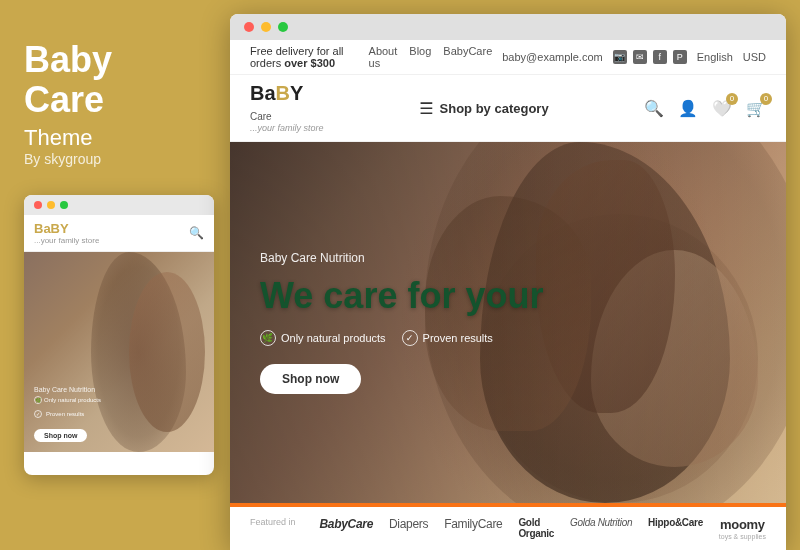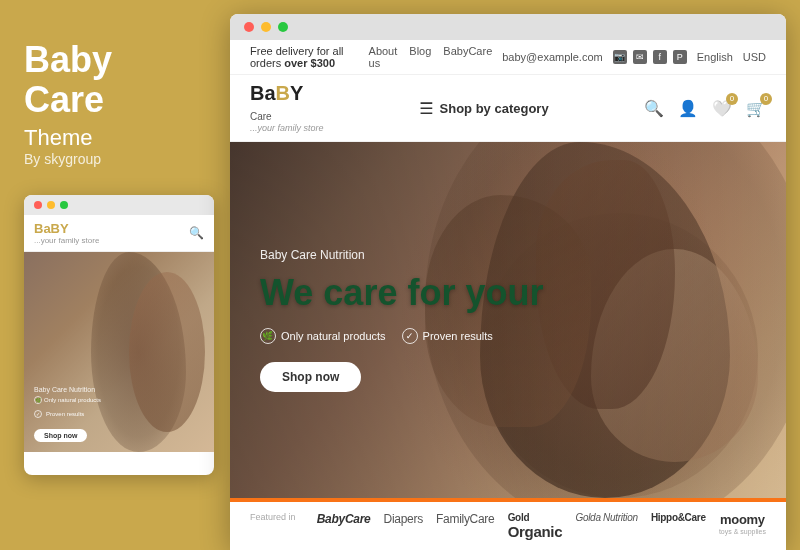--- a/index.html
+++ b/index.html
@@ -669,21 +669,21 @@
       <div class="brand-item">
         <span class="brand-logo" style="font-style:italic;">BabyCare</span>
       </div>
       <div class="brand-item">
         <span class="brand-logo light">Diapers</span>
       </div>
       <div class="brand-item">
         <span class="brand-logo light">FamilyCare</span>
       </div>
       <div class="brand-item">
-        <span class="brand-logo" style="font-size:10px;">Gold<br><span style="font-size:15px;">Organic</span></span>
+        <span class="brand-logo" style="font-size:10px;">Gold<br><span style="font-size:10px;">Organic</span></span>
       </div>
       <div class="brand-item">
         <span class="brand-logo light" style="font-size:10px;font-style:italic;">Golda Nutrition</span>
       </div>
       <div class="brand-item">
         <span class="brand-logo" style="font-size:10px;">Hippo&amp;Care</span>
       </div>
       <div class="brand-item">
         <span class="brand-logo" style="font-size:13px;font-weight:900;">moomy</span>
         <span class="brand-sub">toys &amp; supplies</span>

